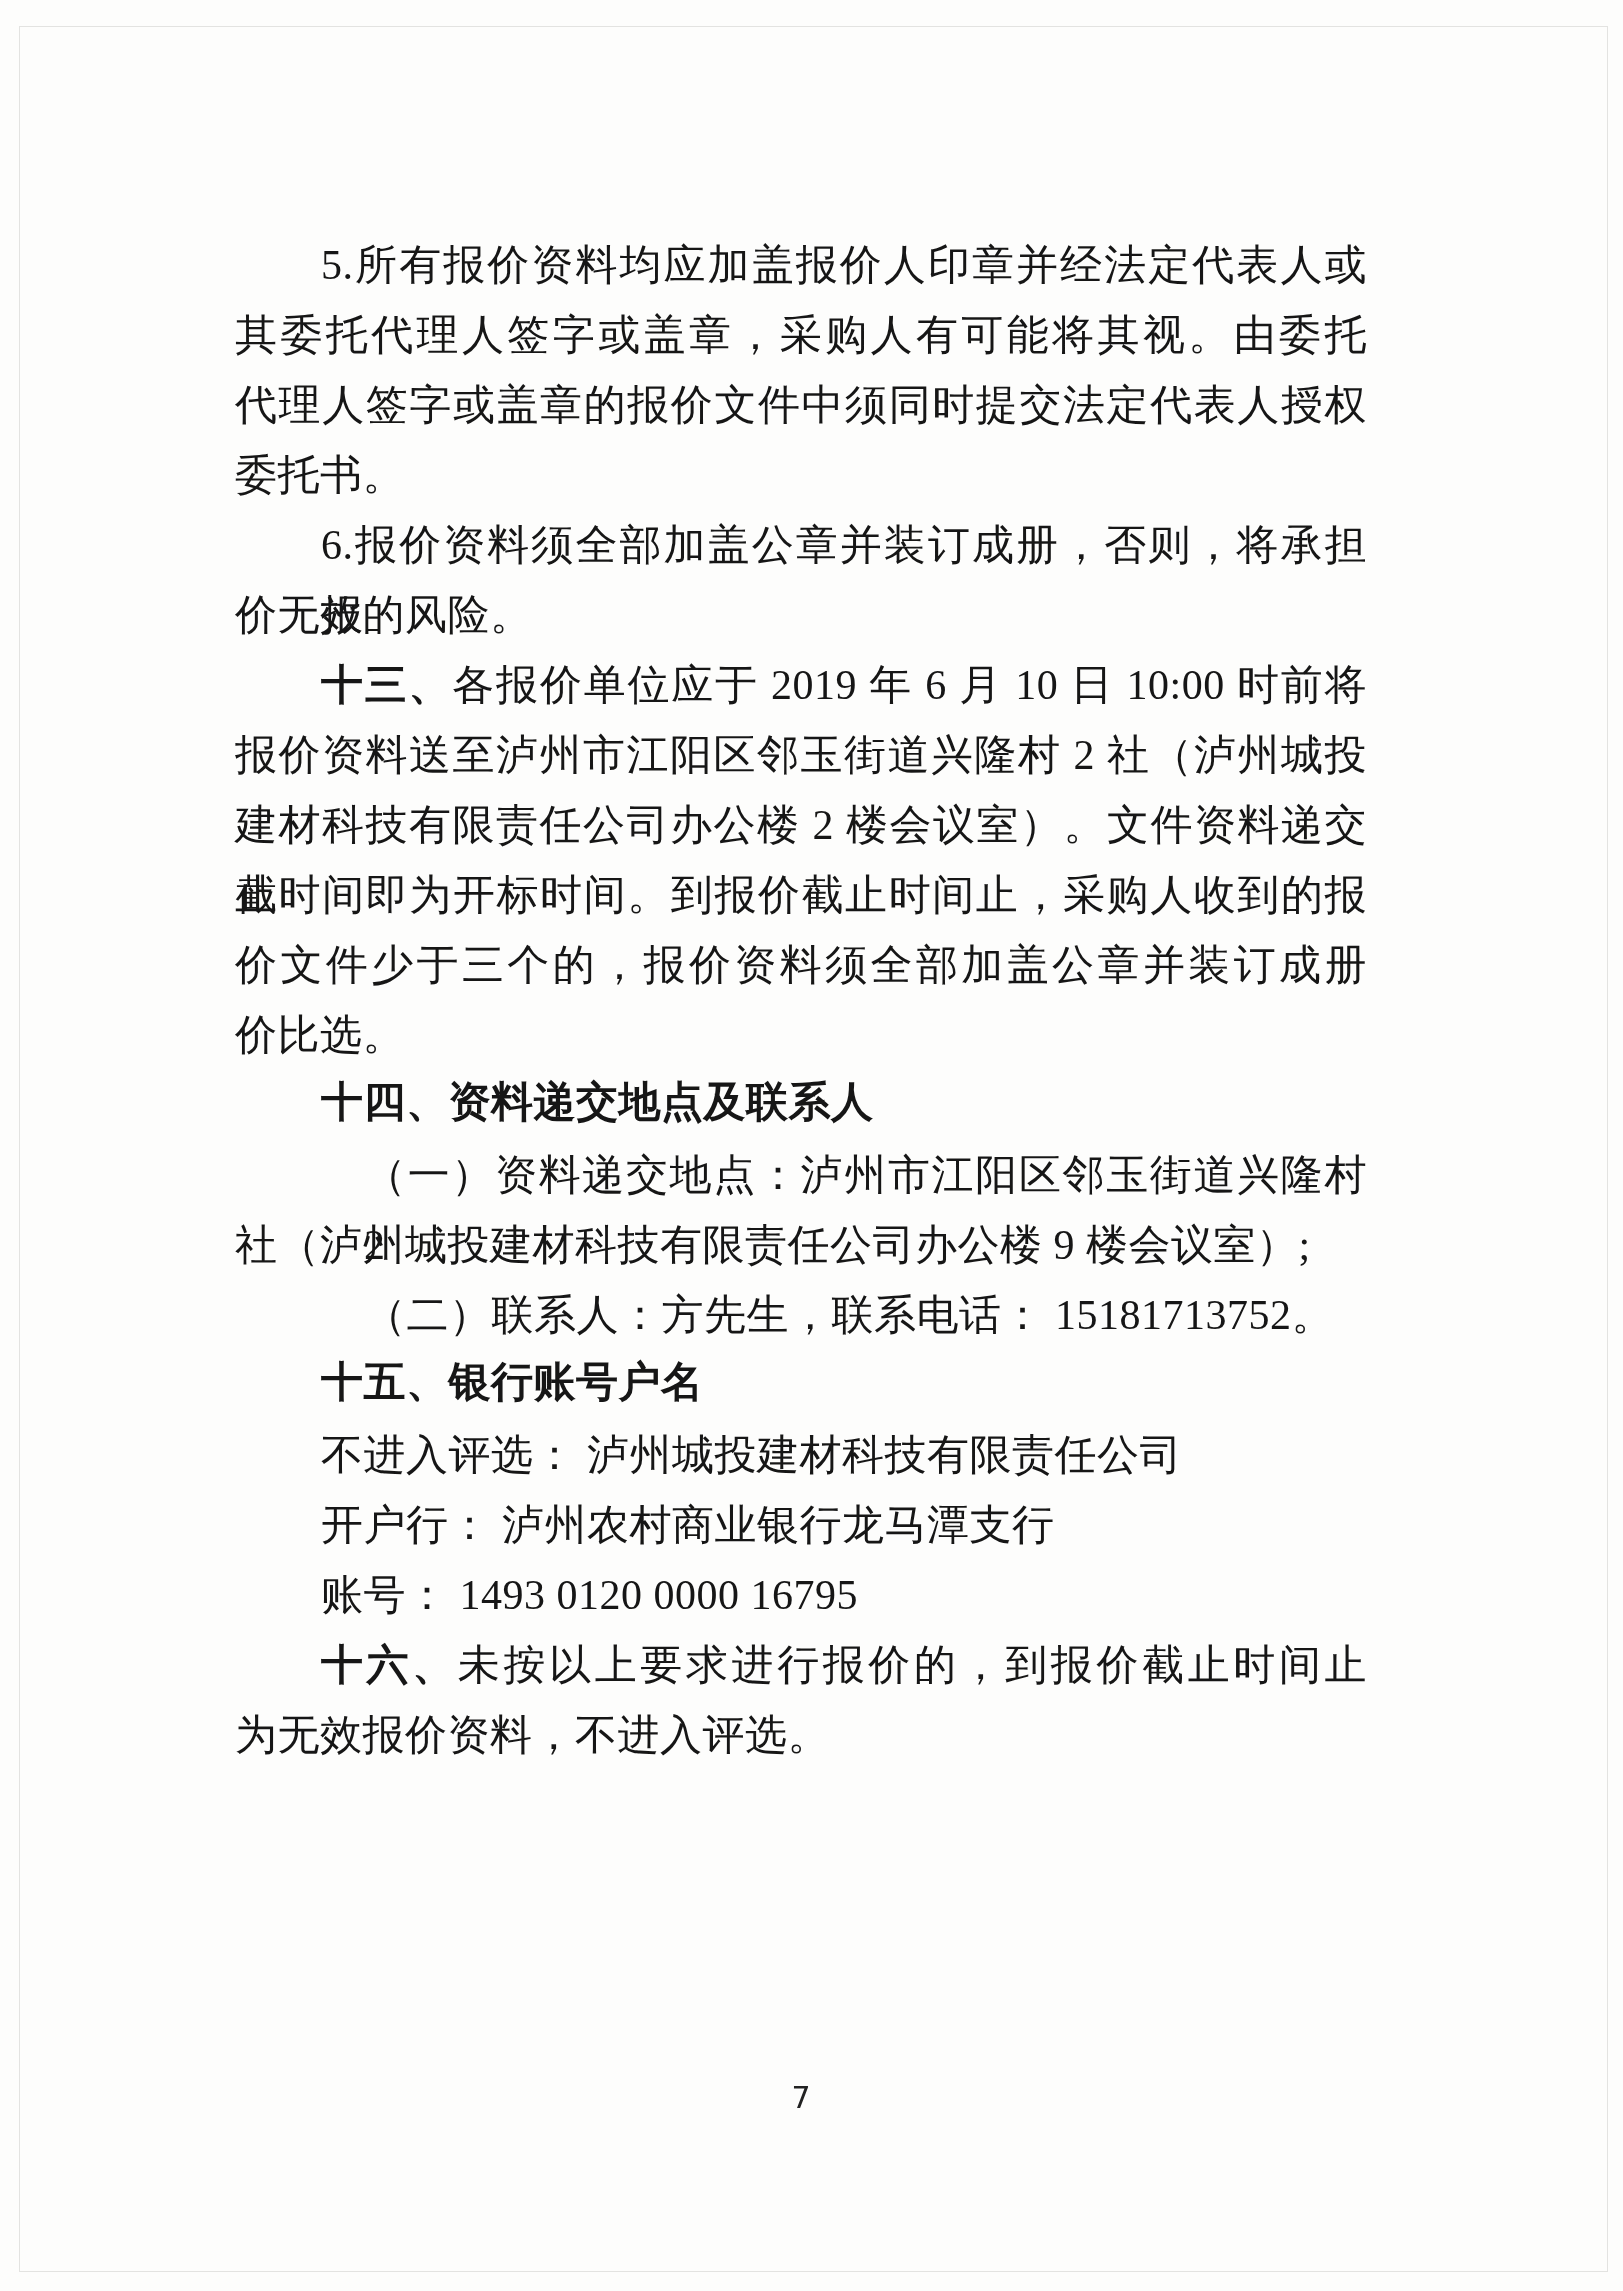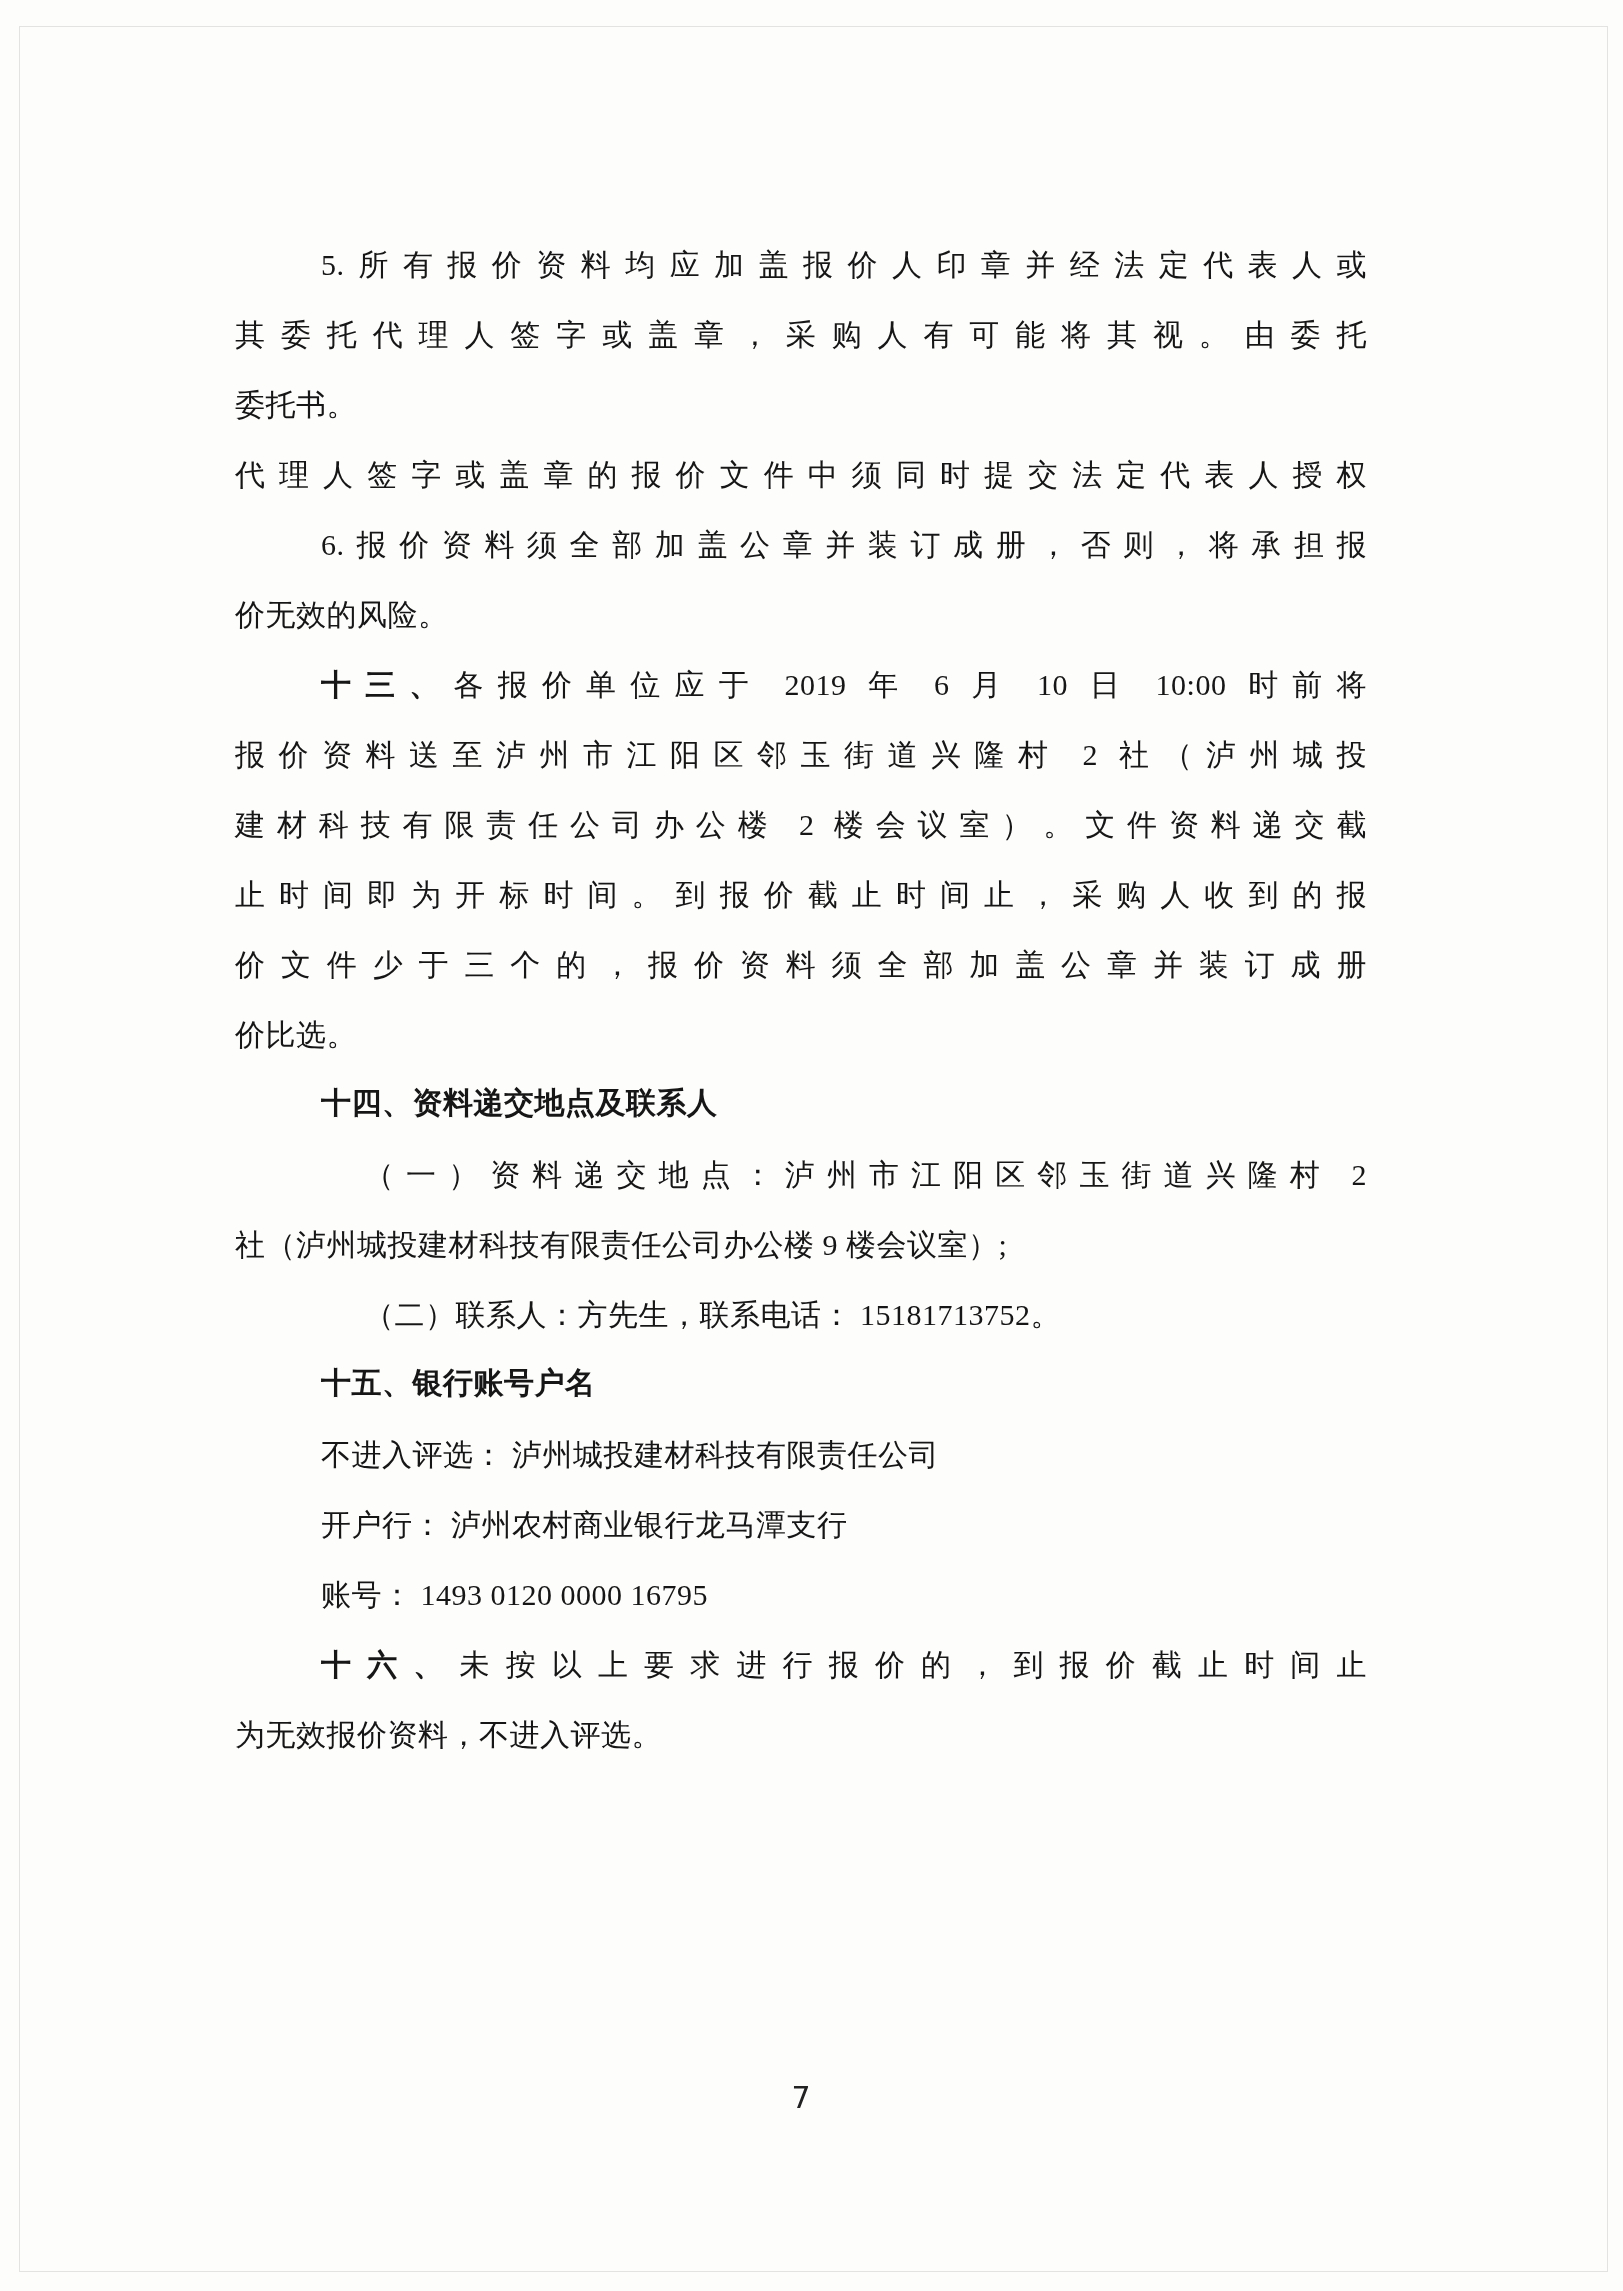--- a/index.html
+++ b/index.html
@@ -29,21 +29,21 @@
   }
   .text-block {
     position: absolute;
     top: 230px;
     left: 235px;
     width: 1132px;
   }
   .line {
     height: 70px;
     line-height: 70px;
-    font-size: 30px;
+    font-size: 42px;
     letter-spacing: 0.5px;
     text-align: justify;
     text-align-last: left;
     white-space: pre-wrap;
   }
   .justify {
     text-align-last: justify;
   }
   .indent  { padding-left: 86px; }
   .indent2 { padding-left: 129px; }
@@ -65,23 +65,23 @@
 
 <div class="page">
   <div class="scan-edge"></div>
 
   <main class="text-block">
 
     <div class="line indent justify"><span>5.所有报价资料均应加盖报价人印章并经法定代表人或</span></div>
 
     <div class="line justify"><span>其委托代理人签字或盖章，采购人有可能将其视。由委托</span></div>
 
+    <div class="line justify"><span>代理人签字或盖章的报价文件中须同时提交法定代表人授权</span></div>
+
     <div class="line"><span>委托书。</span></div>
-
-    <div class="line justify"><span>代理人签字或盖章的报价文件中须同时提交法定代表人授权</span></div>
 
     <div class="line indent justify"><span>6.报价资料须全部加盖公章并装订成册，否则，将承担报</span></div>
 
     <div class="line"><span>价无效的风险。</span></div>
 
     <div class="line indent justify"><span class="b">十三、</span><span>各报价单位应于 2019 年 6 月 10 日 10:00 时前将</span></div>
 
     <div class="line justify"><span>报价资料送至泸州市江阳区邻玉街道兴隆村 2 社（泸州城投</span></div>
 
     <div class="line justify"><span>建材科技有限责任公司办公楼 2 楼会议室）。文件资料递交截</span></div>

